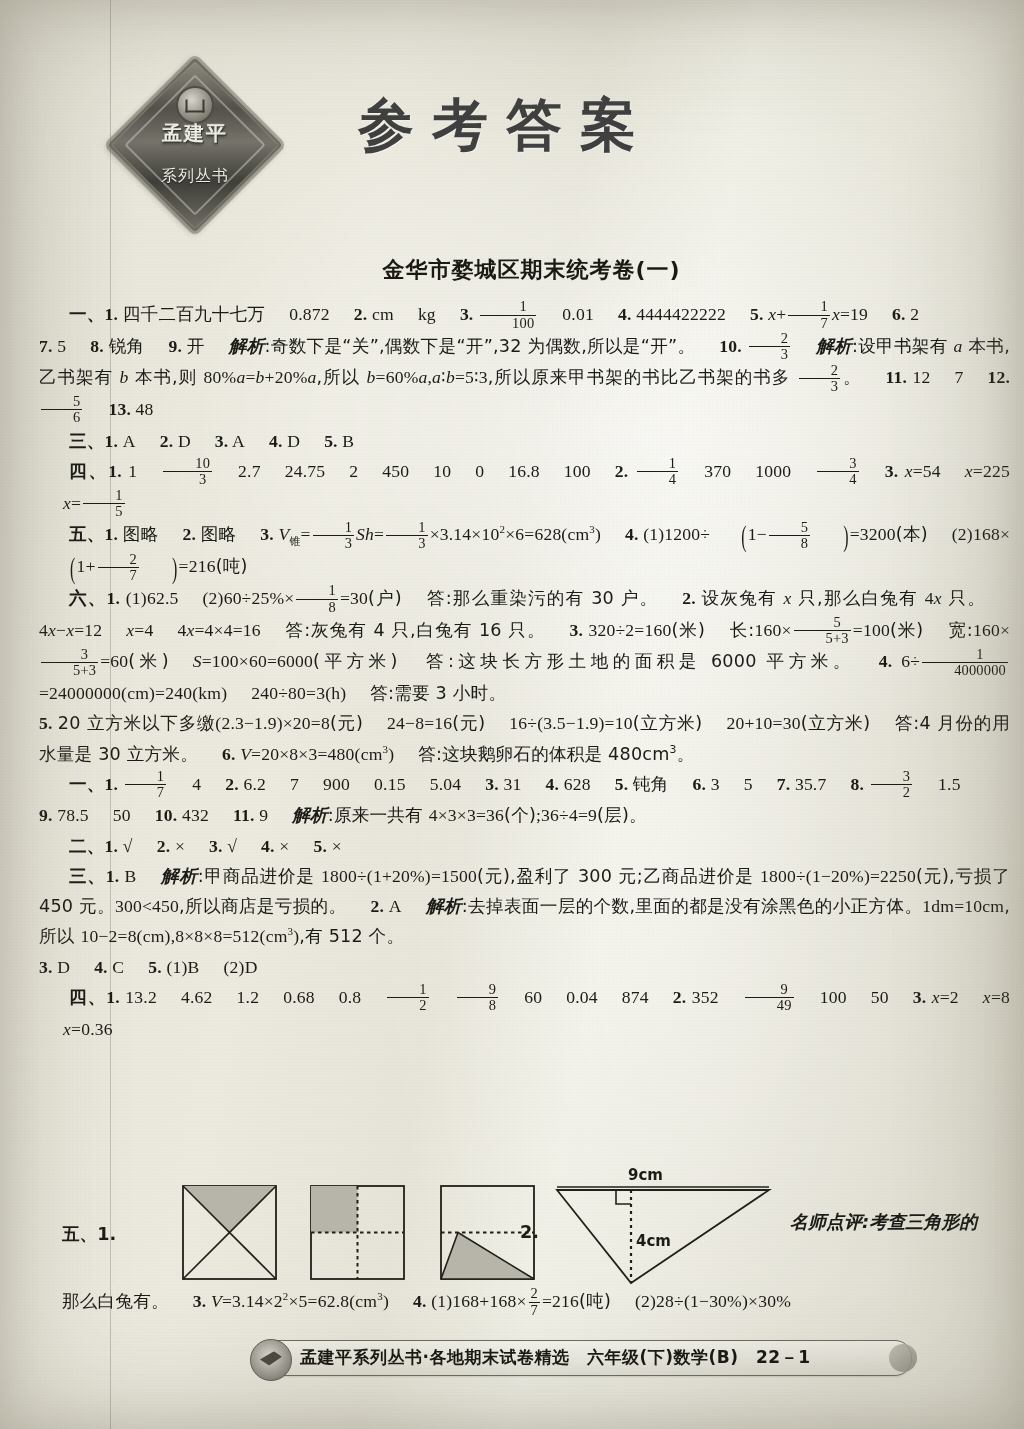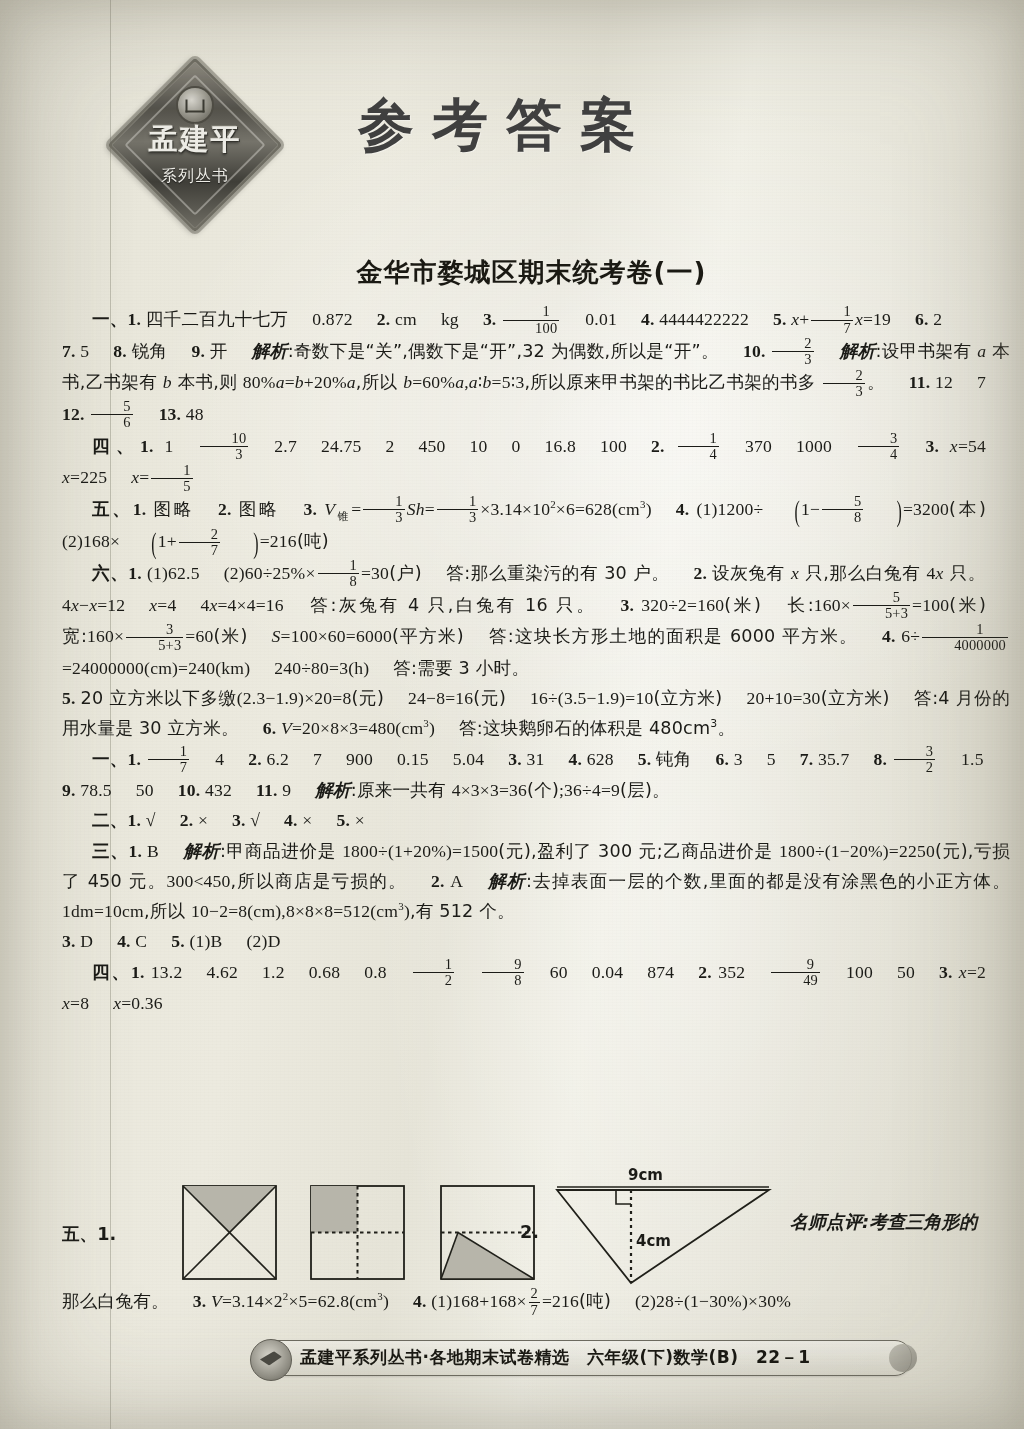--- a/index.html
+++ b/index.html
@@ -65,21 +65,21 @@
     background:radial-gradient(circle at 40% 35%,#d9d7cf,#8b897f 62%,#5b594f);
     border:2px solid #4e4c44;
   }
   .logo .seal::after{
     content:"";position:absolute;left:50%;top:52%;transform:translate(-50%,-50%);
     width:15px;height:11px;border:2px solid #3b3a33;border-top:none;
   }
   .logo .brand{
     position:absolute;left:50%;top:62px;transform:translateX(-50%);
     font-family:"DejaVu Sans","Liberation Sans",sans-serif;
-    font-weight:bold;font-size:29px;letter-spacing:2px;
+    font-weight:bold;font-size:20px;letter-spacing:2px;
     color:#ecebe5;
     text-shadow:1px 1px 0 #34332d, -1px -1px 0 #7e7c72, 0 2px 3px rgba(0,0,0,.55);
     white-space:nowrap;
   }
   .logo .sub{
     position:absolute;left:50%;top:108px;transform:translateX(-50%);
     font-family:"DejaVu Sans","Liberation Sans",sans-serif;
     font-size:16px;letter-spacing:1px;color:#edece6;
     text-shadow:0 1px 1px rgba(0,0,0,.6);
     white-space:nowrap;
@@ -91,25 +91,25 @@
     color:#404040;
     text-shadow:1px 1px 0 rgba(255,255,255,.35);
     white-space:nowrap;
   }
 
   
   #content{position:absolute;left:0;top:255px;width:1024px;}
   .paper-title{
     text-align:center;
     font-family:"DejaVu Sans","Liberation Sans",sans-serif;
-    font-weight:bold;font-size:26px;letter-spacing:1px;
+    font-weight:bold;font-size:22px;letter-spacing:1px;
     margin:0 0 14px 0;color:#1a1913;padding-left:39px;
   }
   .blk{
-    padding:0 14px 0 62px;
+    padding:0 14px 0 39px;
     font-size:17.6px;
     line-height:1.72;
     text-align:justify;
     letter-spacing:.2px;
   }
   .blk.ind{text-indent:30px;}
   .sec{font-weight:bold;}
   .n{font-weight:bold;}
   .jx{font-weight:bold;font-family:"DejaVu Sans","Liberation Sans",sans-serif;font-style:italic;}
   .cn{font-family:"DejaVu Sans","Liberation Sans",sans-serif;}
@@ -196,20 +196,23 @@
   <div id="content">
 
     <div class="paper-title">金华市婺城区期末统考卷(一)</div>
 
     <div class="blk ind">
       <span class="sec cn">一、</span><span class="n">1.</span> <span class="cn">四千二百九十七万</span><span class="sp2"></span>0.872<span class="sp2"></span><span class="n">2.</span> cm<span class="sp2"></span>kg<span class="sp2"></span><span class="n">3.</span> <span class="fr"><span class="nu">1</span><span class="de">100</span></span><span class="sp2"></span>0.01<span class="sp2"></span><span class="n">4.</span> 4444422222<span class="sp2"></span><span class="n">5.</span> <span class="var">x</span>+<span class="fr"><span class="nu">1</span><span class="de">7</span></span><span class="var">x</span>=19<span class="sp2"></span><span class="n">6.</span> 2<br>
       <span class="n">7.</span> 5<span class="sp2"></span><span class="n">8.</span> <span class="cn">锐角</span><span class="sp2"></span><span class="n">9.</span> <span class="cn">开</span><span class="sp2"></span><span class="jx">解析</span><span class="cn">:奇数下是“关”,偶数下是“开”,32 为偶数,所以是“开”。</span><span class="sp2"></span><span class="n">10.</span> <span class="fr"><span class="nu">2</span><span class="de">3</span></span><span class="sp2"></span><span class="jx">解析</span><span class="cn">:设甲书架有 </span><span class="var">a</span><span class="cn"> 本书,乙书架有 </span><span class="var">b</span><span class="cn"> 本书,则 </span>80%<span class="var">a</span>=<span class="var">b</span>+20%<span class="var">a</span><span class="cn">,所以 </span><span class="var">b</span>=60%<span class="var">a</span>,<span class="var">a</span>∶<span class="var">b</span>=5∶3<span class="cn">,所以原来甲书架的书比乙书架的书多 </span><span class="fr"><span class="nu">2</span><span class="de">3</span></span><span class="cn">。</span><span class="sp2"></span><span class="n">11.</span> 12<span class="sp2"></span>7<span class="sp2"></span><span class="n">12.</span> <span class="fr"><span class="nu">5</span><span class="de">6</span></span><span class="sp2"></span><span class="n">13.</span> 48
     </div>
 
 
+    <div class="blk ind">
+      <span class="sec cn">三、</span><span class="n">1.</span> A<span class="sp2"></span><span class="n">2.</span> D<span class="sp2"></span><span class="n">3.</span> A<span class="sp2"></span><span class="n">4.</span> D<span class="sp2"></span><span class="n">5.</span> B
+    </div>
 
     <div class="blk ind">
       <span class="sec cn">四、</span><span class="n">1.</span> 1<span class="sp2"></span><span class="fr"><span class="nu">10</span><span class="de">3</span></span><span class="sp2"></span>2.7<span class="sp2"></span>24.75<span class="sp2"></span>2<span class="sp2"></span>450<span class="sp2"></span>10<span class="sp2"></span>0<span class="sp2"></span>16.8<span class="sp2"></span>100<span class="sp2"></span><span class="n">2.</span> <span class="fr"><span class="nu">1</span><span class="de">4</span></span><span class="sp2"></span>370<span class="sp2"></span>1000<span class="sp2"></span><span class="fr"><span class="nu">3</span><span class="de">4</span></span><span class="sp2"></span><span class="n">3.</span> <span class="var">x</span>=54<span class="sp2"></span><span class="var">x</span>=225<span class="sp2"></span><span class="var">x</span>=<span class="fr"><span class="nu">1</span><span class="de">5</span></span>
     </div>
 
     <div class="blk ind">
       <span class="sec cn">五、</span><span class="n">1.</span> <span class="cn">图略</span><span class="sp2"></span><span class="n">2.</span> <span class="cn">图略</span><span class="sp2"></span><span class="n">3.</span> <span class="var">V</span><sub class="cn">锥</sub>=<span class="fr"><span class="nu">1</span><span class="de">3</span></span><span class="var">Sh</span>=<span class="fr"><span class="nu">1</span><span class="de">3</span></span>×3.14×10<sup>2</sup>×6=628(cm<sup>3</sup>)<span class="sp2"></span><span class="n">4.</span> (1)1200÷<span class="big-par">(</span>1−<span class="fr"><span class="nu">5</span><span class="de">8</span></span><span class="big-par">)</span>=3200<span class="cn">(本)</span><span class="sp2"></span>(2)168×<span class="big-par">(</span>1+<span class="fr"><span class="nu">2</span><span class="de">7</span></span><span class="big-par">)</span>=216<span class="cn">(吨)</span>
     </div>
 
     <div class="blk ind">

